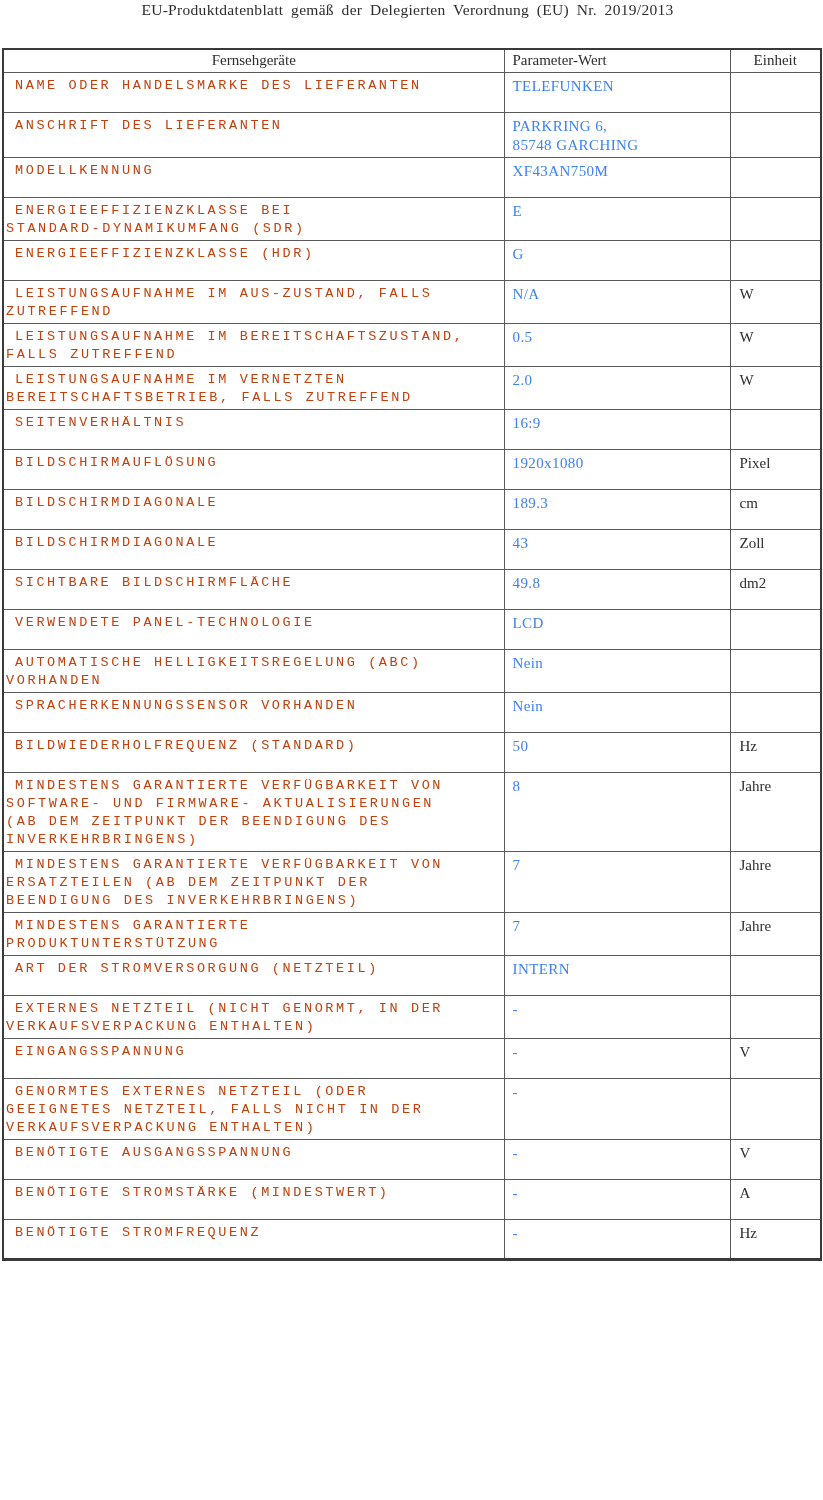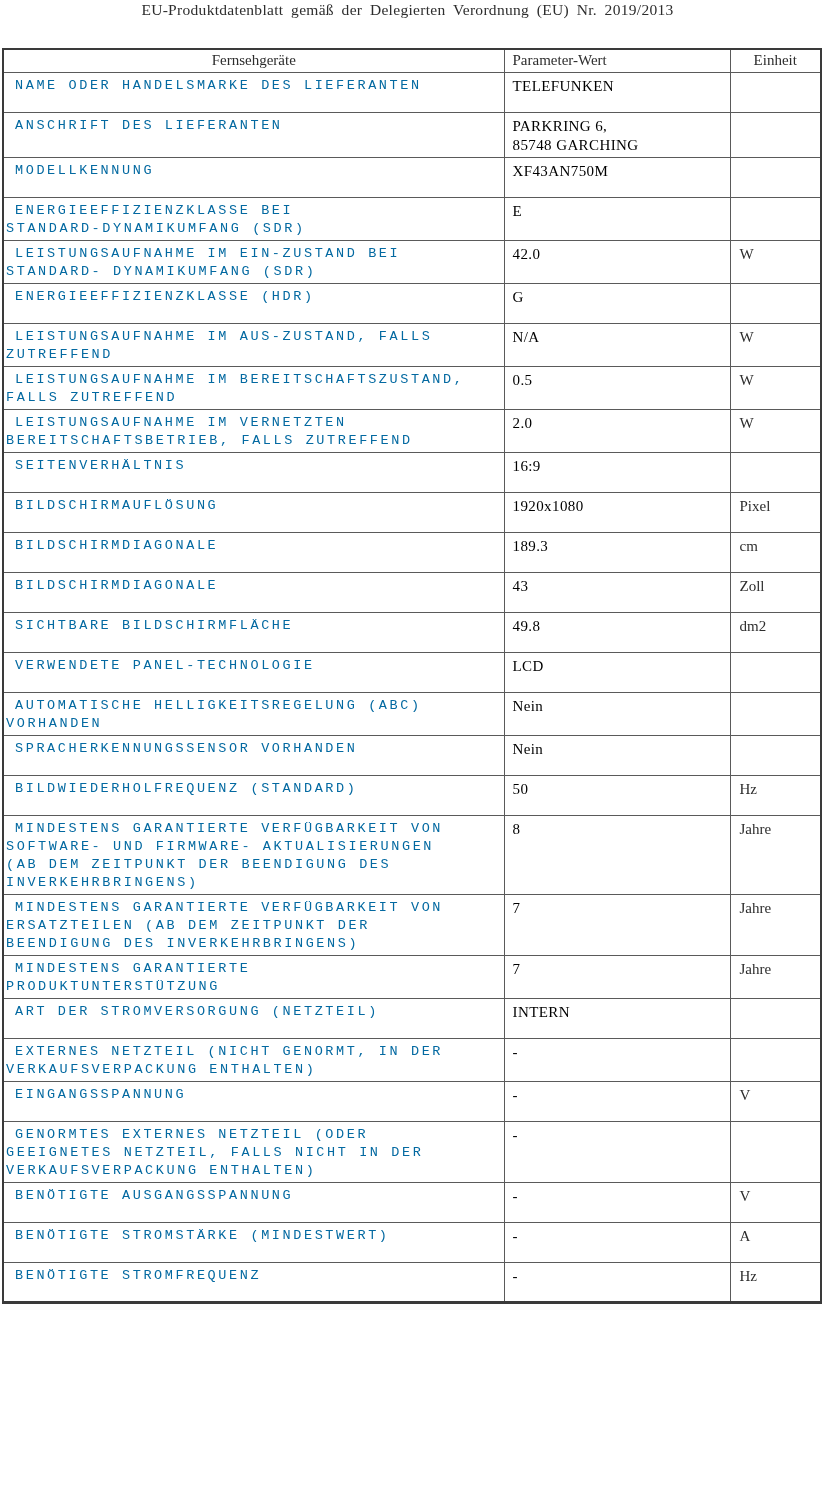--- a/index.html
+++ b/index.html
@@ -49,30 +49,30 @@
   .th-product { text-align: center; }
   .th-value   { text-align: left; padding-left: 8px; }
   .th-unit    { text-align: center; }
   tbody tr { height: 40px; }
   td { vertical-align: top; white-space: pre-line; }
   .td-label {
     font-family: "Liberation Mono", "DejaVu Sans Mono", monospace;
     font-size: 13.5px;
     letter-spacing: 2.6px;
     line-height: 18px;
-    color: #0369a1;
+    color: #c2410c;
     padding: 4px 2px 2px 2px;
     text-indent: 9px;
     overflow: hidden;
   }
   .td-value {
     font-family: "Liberation Serif", serif;
     font-size: 15px;
     line-height: 19px;
-    color: #000000;
+    color: #3b82f6;
     letter-spacing: 0.4px;
     padding: 4px 6px 2px 8px;
   }
   .td-unit {
     font-family: "Liberation Serif", serif;
     font-size: 15px;
     line-height: 19px;
     color: #2d2d2d;
     padding: 4px 4px 2px 9px;
   }
@@ -116,26 +116,20 @@
     <td class="td-unit"></td>
   </tr>
 
   <tr>
     <td class="td-label">ENERGIEEFFIZIENZKLASSE BEI
 STANDARD-DYNAMIKUMFANG (SDR)</td>
     <td class="td-value">E</td>
     <td class="td-unit"></td>
   </tr>
 
-  <tr>
-    <td class="td-label">LEISTUNGSAUFNAHME IM EIN-ZUSTAND BEI
-STANDARD- DYNAMIKUMFANG (SDR)</td>
-    <td class="td-value">42.0</td>
-    <td class="td-unit">W</td>
-  </tr>
 
   <tr>
     <td class="td-label">ENERGIEEFFIZIENZKLASSE (HDR)</td>
     <td class="td-value">G</td>
     <td class="td-unit"></td>
   </tr>
 
 
   <tr>
     <td class="td-label">LEISTUNGSAUFNAHME IM AUS-ZUSTAND, FALLS

